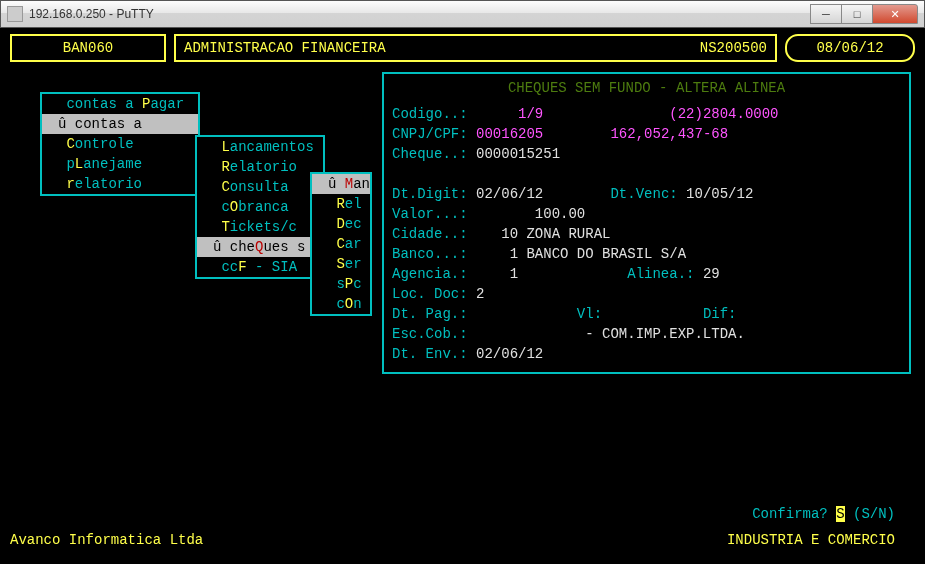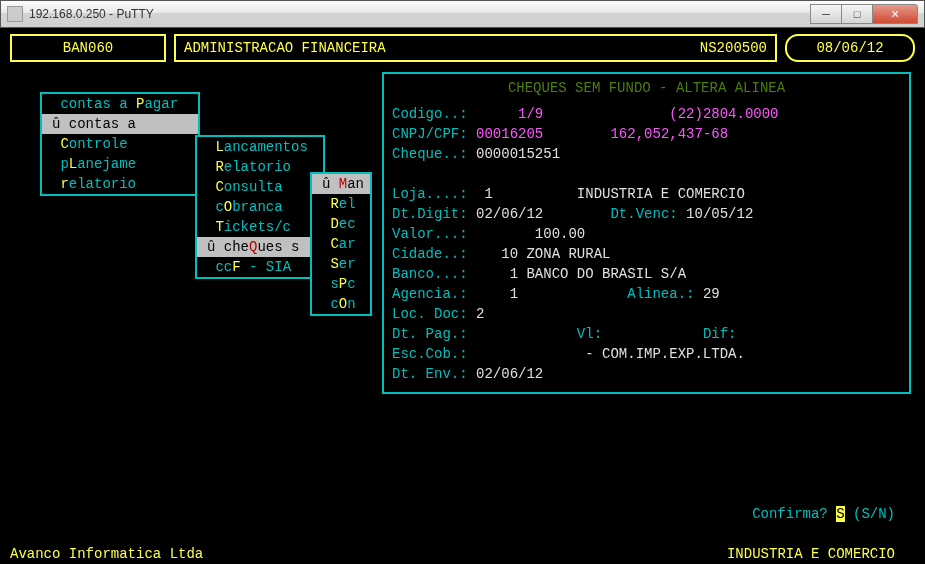--- a/index.html
+++ b/index.html
@@ -98,21 +98,21 @@
   width:365px;
 }
 .menu {
   position:absolute;
   border:2px solid #00bfbf;
   background:#000;
   color:#00bfbf;
   padding:0;
 }
 .menu .item {
-  padding:0 10px;
+  padding:0 16px;
   white-space:pre;
 }
 .menu .item.sel {
   background:#c0c0c0;
   color:#000;
 }
 .menu .item .hk { color:#ffff4a; }
 .menu .item.sel .hk { color:#b00; }
 
 .detail {
@@ -133,21 +133,21 @@
 
 .confirm {
   position:absolute;
   bottom:40px; right:30px;
   color:#00bfbf;
 }
 .confirm .s { background:#ffff4a; color:#000; }
 
 .footer {
   position:absolute;
-  bottom:0; left:10px; right:30px;
+  bottom:14px; left:10px; right:30px;
   display:flex;
   color:#ffff4a;
 }
 .footer .r { margin-left:auto; }
 </style>
 </head>
 <body>
 
 <div class="window">
   <div class="titlebar">
@@ -207,21 +207,20 @@
           </div>
 
       </div>
 
       <div class="detail">
         <div class="title">CHEQUES SEM FUNDO - ALTERA ALINEA</div>
         <div class="row"><span>Codigo..:</span>      <span class="mag">1/9</span>               <span class="mag">(22)</span><span class="mag">2804.0000</span></div>
         <div class="row"><span>CNPJ/CPF:</span> <span class="mag">00016205</span>        <span class="mag">162,052,437-68</span></div>
         <div class="row"><span>Cheque..:</span> <span class="wht">0000015251</span></div>
         <div class="row">&nbsp;</div>
-        <div class="row"><span>Loja....:</span>  <span class="wht">1</span>          <span class="wht">INDUSTRIA E COMERCIO</span></div>
         <div class="row"><span>Dt.Digit:</span> <span class="wht">02/06/12</span>        <span>Dt.Venc:</span> <span class="wht">10/05/12</span></div>
         <div class="row"><span>Valor...:</span>        <span class="wht">100.00</span></div>
         <div class="row"><span>Cidade..:</span>    <span class="wht">10 ZONA RURAL</span></div>
         <div class="row"><span>Banco...:</span>     <span class="wht">1 BANCO DO BRASIL S/A</span></div>
         <div class="row"><span>Agencia.:</span>     <span class="wht">1</span>             <span>Alinea.:</span> <span class="wht">29</span></div>
         <div class="row"><span>Loc. Doc:</span> <span class="wht">2</span></div>
         <div class="row"><span>Dt. Pag.:</span>             <span>Vl:</span>            <span>Dif:</span></div>
         <div class="row"><span>Esc.Cob.:</span>              <span class="wht">- COM.IMP.EXP.LTDA.</span></div>
         <div class="row"><span>Dt. Env.:</span> <span class="wht">02/06/12</span></div>
       </div>

